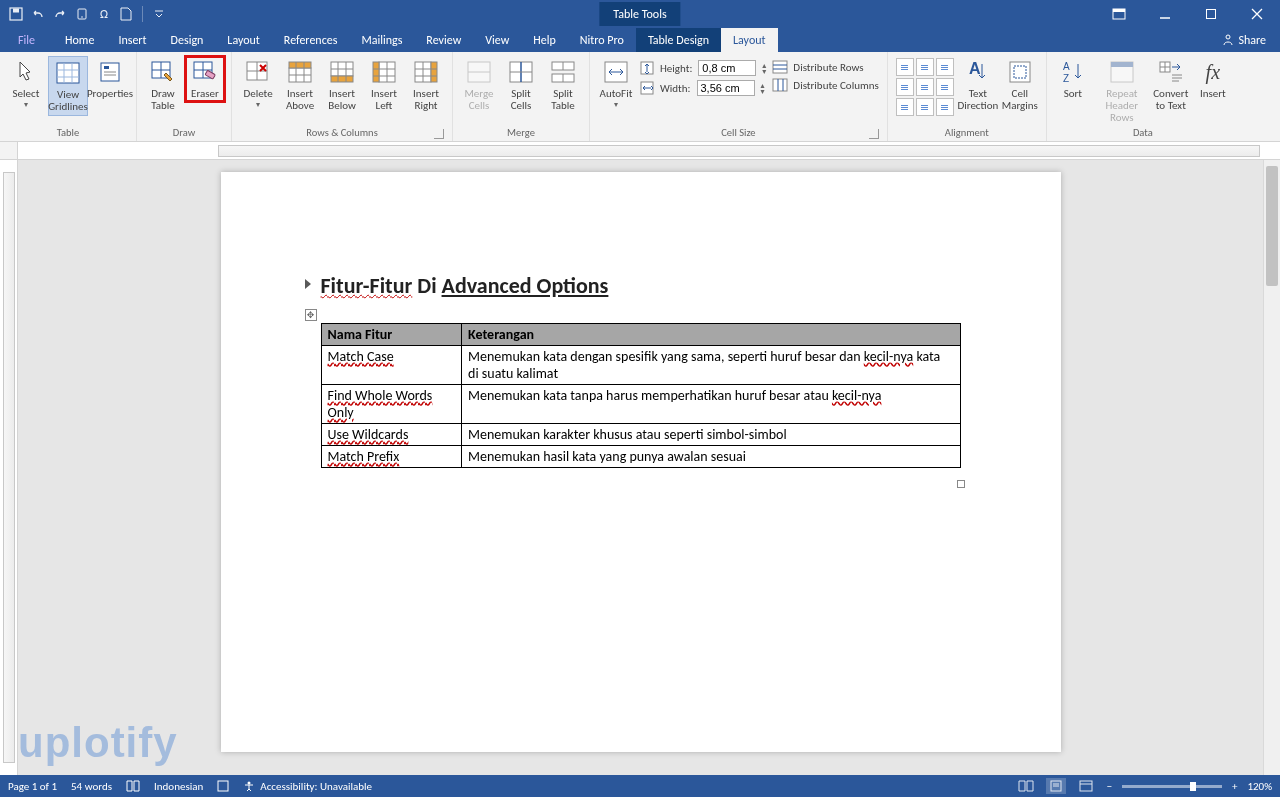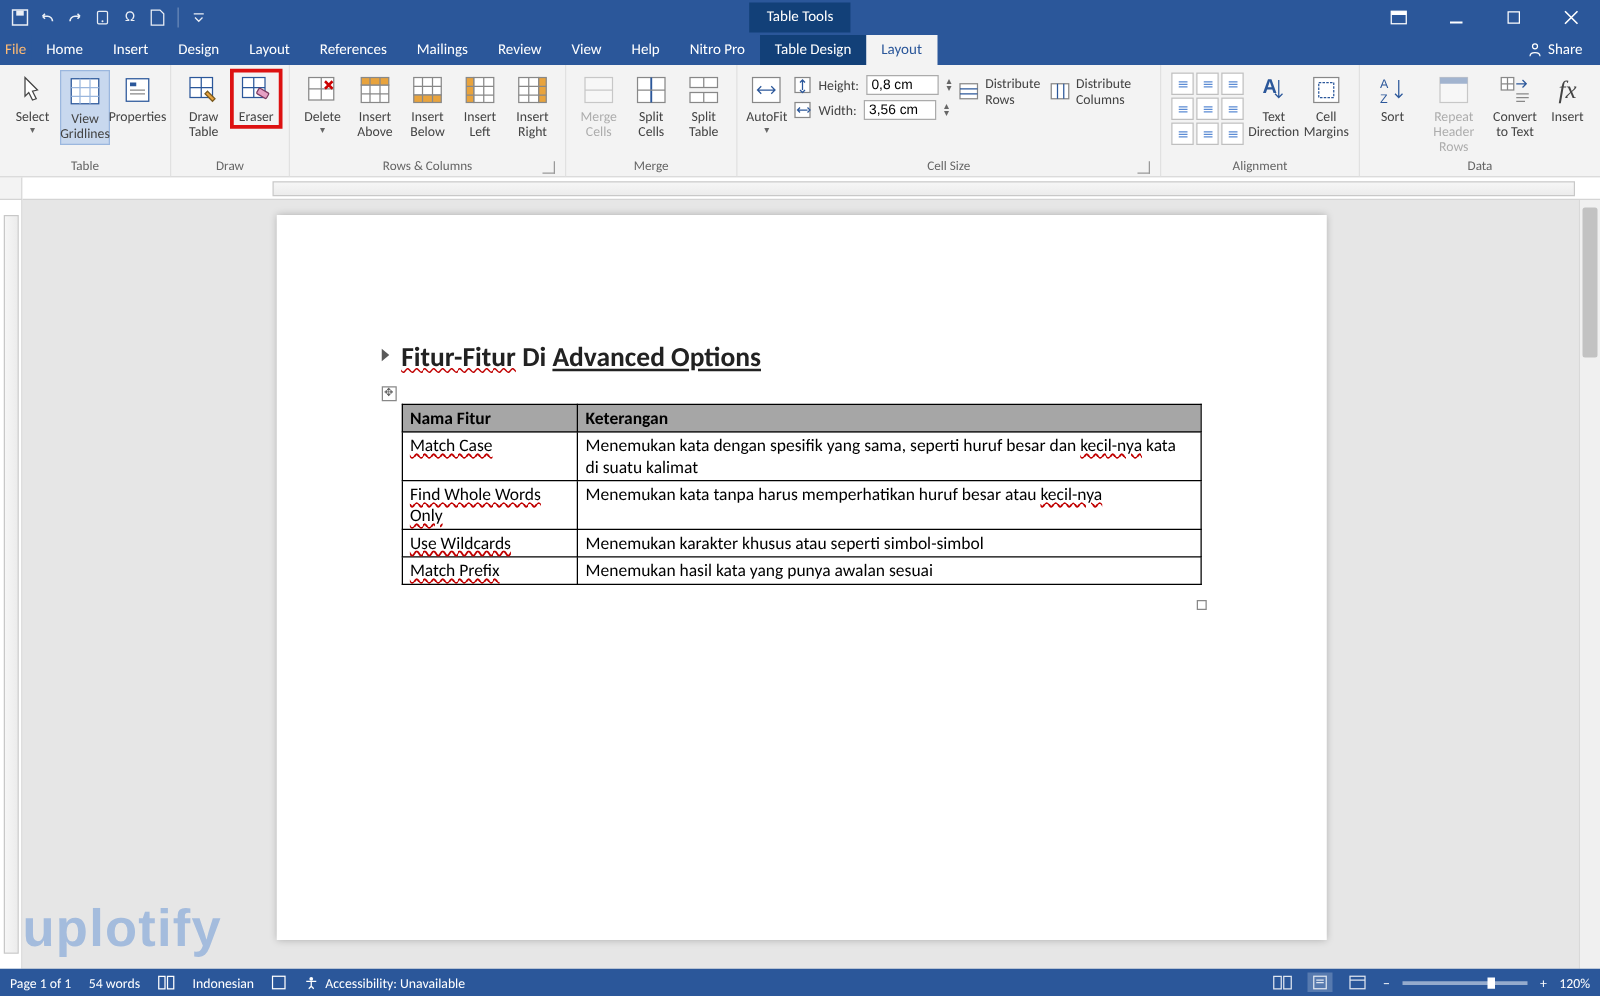--- a/index.html
+++ b/index.html
@@ -9,40 +9,40 @@
   .titlebar { height: 28px; background: #2b579a; color: #fff; display: flex; align-items: center; position: relative; }
   .qat { display: flex; gap: 6px; padding-left: 8px; align-items: center; }
   .qat-icon { width: 16px; height: 16px; display: inline-flex; align-items: center; justify-content: center; opacity: .9; cursor: pointer; }
   .qat-sep { width:1px; height:16px; background: rgba(255,255,255,.3); margin:0 2px; }
   .title-center { position: absolute; left: 50%; transform: translateX(-50%); font-size: 12px; background:#124078; padding:5px 14px; }
   .win-controls { position: absolute; right: 0; top: 0; display: flex; }
   .win-btn { width: 46px; height: 28px; display: flex; align-items: center; justify-content: center; cursor: pointer; }
 
   
   .tabs { height: 24px; background: #2b579a; display: flex; align-items: stretch; color: #fff; font-size: 12px; }
-  .file-tab { background: #2b579a; color:#fdba74; padding: 0 4px; display:flex; align-items:center; font-weight:400; cursor:pointer; }
+  .file-tab { background: #2b579a; color:#c4b5fd; padding: 0 18px; display:flex; align-items:center; font-weight:400; cursor:pointer; }
   .tab { padding: 0 12px; display: flex; align-items: center; cursor: pointer; }
   .tab.active { background: #f3f3f3; color: #2b579a; }
   .tell-me { display:flex; align-items:center; gap:6px; padding: 0 10px; flex:0 0 auto; opacity:.9; }
   .share { margin-left:auto; padding-right:14px; display:flex; align-items:center; gap:4px; cursor:pointer; }
 
   
   .ribbon { height: 90px; background: #f3f3f3; border-bottom: 1px solid #d4d4d4; display:flex; }
   .group { border-right: 1px solid #e1e1e1; padding: 4px 6px 0 6px; display:flex; flex-direction:column; height:100%; }
   .group-body { flex:1; display:flex; align-items:flex-start; gap:2px; }
   .group-label { font-size: 10.5px; color:#666; text-align:center; padding-bottom:2px; position:relative; }
   .dialog-launcher { position:absolute; right:2px; bottom:2px; width:10px; height:10px; border:1px solid #999; border-top:none; border-left:none; cursor:pointer; }
   .big-btn { width: 40px; text-align:center; cursor:pointer; padding:2px 1px; display:flex; flex-direction:column; align-items:center; font-size:11px; line-height:1.1; color:#444; }
   .big-btn .ico { width:30px; height:28px; display:flex; align-items:center; justify-content:center; margin-bottom:2px; }
   .big-btn.highlighted { outline:3px solid #d11; outline-offset:-2px; }
   .big-btn.disabled { opacity: .4; }
   .cell-size { display:flex; flex-direction:column; gap:4px; padding:4px 2px; font-size:11px; }
   .cell-row { display:flex; align-items:center; gap:6px; }
   .cell-row input { width:58px; font-size:11px; border:1px solid #ababab; padding:1px 3px; }
-  .dist-col { display:flex; flex-direction:row; gap:4px; font-size:11px; padding:4px 2px; }
+  .dist-col { display:flex; flex-direction:column; gap:4px; font-size:11px; padding:4px 2px; }
   .dist-row { display:flex; align-items:center; gap:5px; cursor:pointer; }
   .align-grid { display:grid; grid-template-columns: repeat(3,18px); grid-template-rows: repeat(3,18px); gap:2px; padding:2px; }
   .align-cell { border:1px solid #bfbfbf; cursor:pointer; background:#fff; display:flex; align-items:center; justify-content:center; }
   .align-cell span{ width:7px;height:1px;background:#5b8bd4; box-shadow:0 2px 0 #5b8bd4, 0 -2px 0 #5b8bd4;}
 
   
   .ruler-h { height:18px; background:#fff; border-bottom:1px solid #d4d4d4; position:relative; margin-left:18px; }
   .ruler-track { position:absolute; left:200px; right:20px; top:3px; height:12px; background:linear-gradient(#f6f6f6,#ececec); border:1px solid #c8c8c8; }
   .ruler-corner { position:absolute; left:0; top:0; width:18px; height:18px; background:#f3f3f3; border-right:1px solid #d4d4d4; border-bottom:1px solid #d4d4d4;}
 

